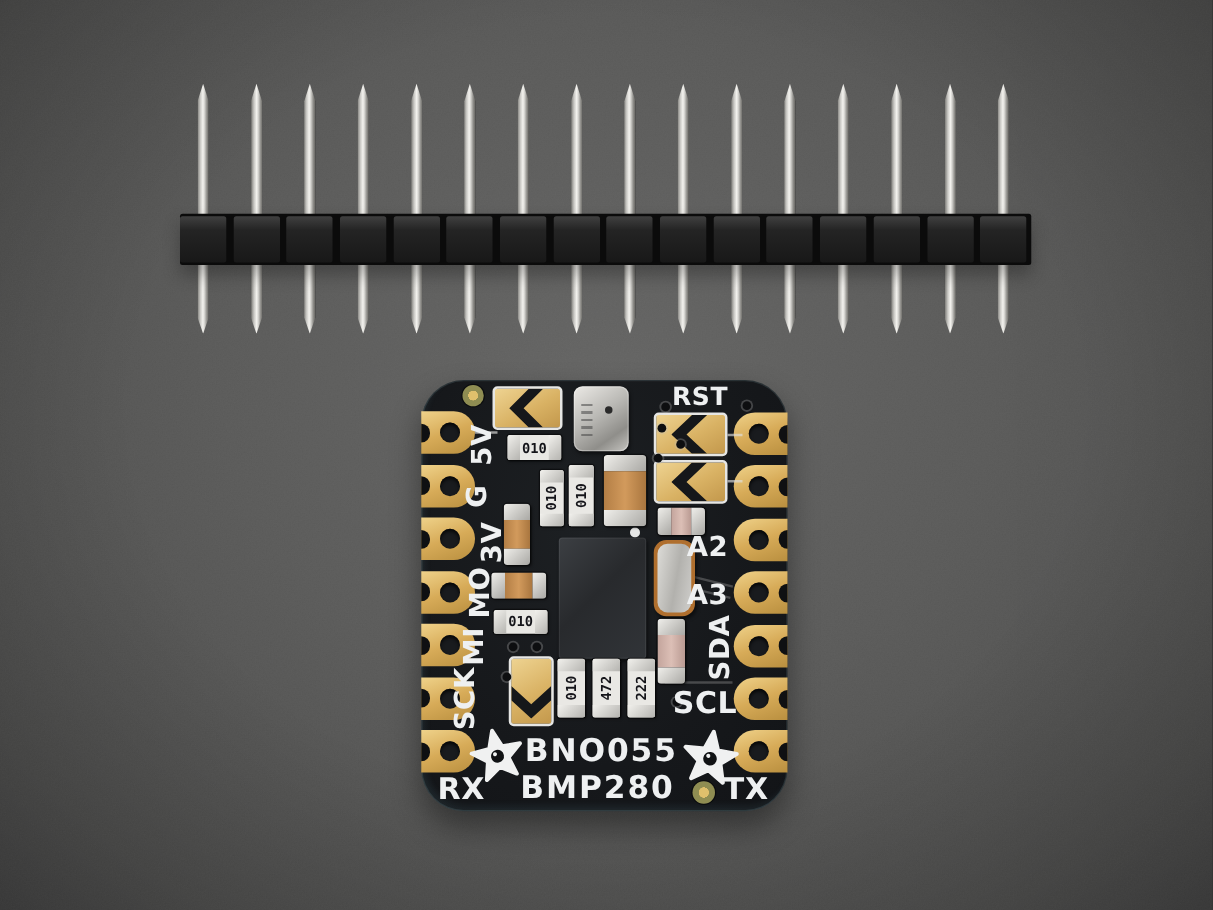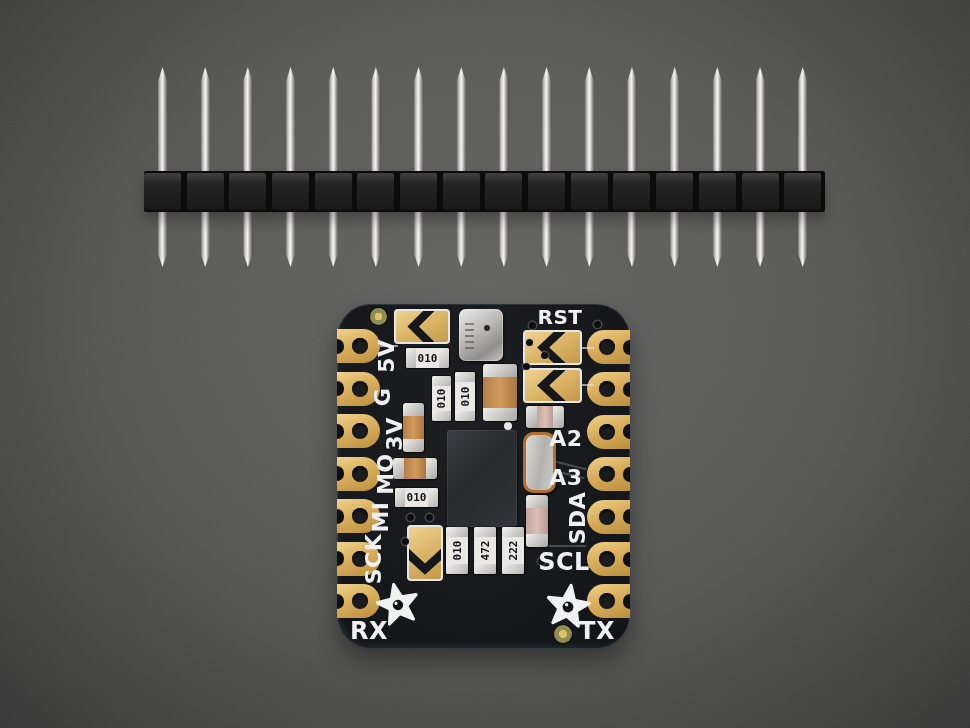--- a/index.html
+++ b/index.html
@@ -269,20 +269,22 @@
     <div class="silk v" style="left:43px;  top:213px;">MI</div>
     <div class="silk v" style="left:36px;  top:255px;">SCK</div>
     <div class="silk" style="left:32px;  top:327px; font-size:24px;">RX</div>
     <div class="silk" style="left:223px; top:13px;  font-size:20px;">RST</div>
     <div class="silk" style="left:229px; top:134px;">A2</div>
     <div class="silk" style="left:229px; top:173px;">A3</div>
     <div class="silk v" style="left:240px; top:214px;">SDA</div>
     <div class="silk" style="left:227px; top:258px; font-size:24px;">SCL</div>
     <div class="silk" style="left:260px; top:327px; font-size:24px;">TX</div>
 
+    <div class="silk title" style="left:144px; top:296px;">BNO055</div>
+    <div class="silk title" style="left:141px; top:326px;">BMP280</div>
 
     <svg class="flower" style="left:37px; top:277px; transform:rotate(-12deg);" width="48" height="48" viewBox="-30 -30 60 60">
       <path d="M 0,-26 L 6.5,-8.9 L 24.7,-8 L 10.5,3.4 L 15.3,21 L 0,11 L -15.3,21 L -10.5,3.4 L -24.7,-8 L -6.5,-8.9 Z" fill="#f0f1f1" stroke="#f0f1f1" stroke-width="4" stroke-linejoin="round"></path>
       <circle cx="0" cy="0" r="6.5" fill="#101214"></circle>
       <circle cx="-2" cy="-2.5" r="2" fill="#f0f1f1"></circle>
     </svg>
     <svg class="flower" style="left:206px; top:278px; transform:rotate(8deg);" width="50" height="50" viewBox="-30 -30 60 60">
       <path d="M 0,-26 L 6.5,-8.9 L 24.7,-8 L 10.5,3.4 L 15.3,21 L 0,11 L -15.3,21 L -10.5,3.4 L -24.7,-8 L -6.5,-8.9 Z" fill="#f0f1f1" stroke="#f0f1f1" stroke-width="4" stroke-linejoin="round"></path>
       <circle cx="0" cy="0" r="6.5" fill="#101214"></circle>
       <circle cx="-2" cy="-2.5" r="2" fill="#f0f1f1"></circle>

